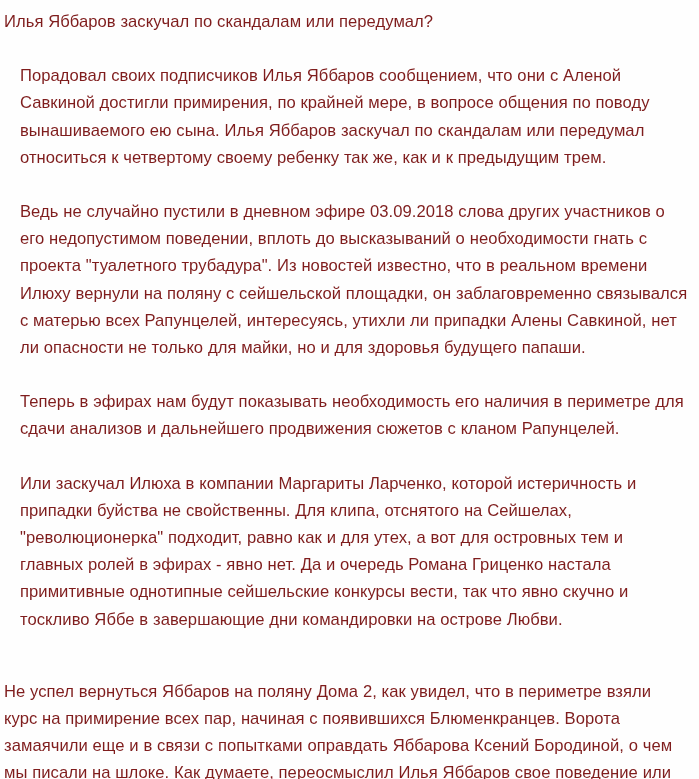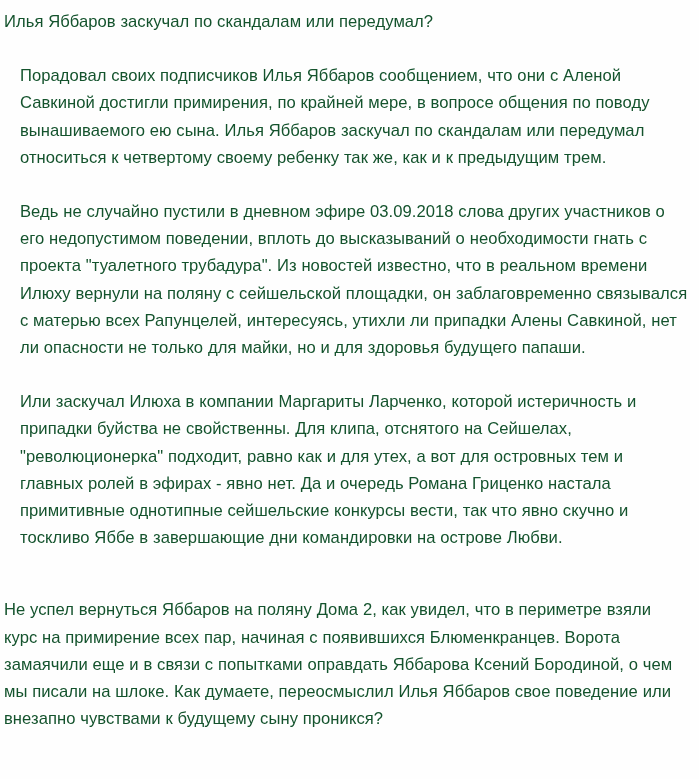--- a/index.html
+++ b/index.html
@@ -16,21 +16,21 @@
     overflow: hidden;
   }
   .article {
     box-sizing: border-box;
     width: 699px;
     padding: 8px 10px 0 4px;
   }
   .para {
     font-size: 16.6px;
     line-height: 27.2px;
-    color: #14532d;
+    color: #7f1d1d;
     letter-spacing: 0.05px;
     text-align: left;
     white-space: pre-wrap;
     word-spacing: 0.1px;
     margin: 0;
   }
   .para.gap-none   { margin-top: 0; }
   .para.gap-small  { margin-top: 27px; margin-left: 16px; }
   .para.gap-large  { margin-top: 45px; }
 </style>
@@ -38,18 +38,19 @@
 <body>
 
 <div class="article">
 
   <p class="para gap-none">Илья Яббаров заскучал по скандалам или передумал?</p>
 
   <p class="para gap-small">Порадовал своих подписчиков Илья Яббаров сообщением, что они с Аленой Савкиной достигли примирения, по крайней мере, в вопросе общения по поводу вынашиваемого ею сына. Илья Яббаров заскучал по скандалам или передумал относиться к четвертому своему ребенку так же, как и к предыдущим трем.</p>
 
   <p class="para gap-small">Ведь не случайно пустили в дневном эфире 03.09.2018 слова других участников о его недопустимом поведении, вплоть до высказываний о необходимости гнать с проекта "туалетного трубадура". Из новостей известно, что в реальном времени Илюху вернули на поляну с сейшельской площадки, он заблаговременно связывался с матерью всех Рапунцелей, интересуясь, утихли ли припадки Алены Савкиной, нет ли опасности не только для майки, но и для здоровья будущего папаши.</p>
 
+  <p class="para gap-small">Теперь в эфирах нам будут показывать необходимость его наличия в периметре для сдачи анализов и дальнейшего продвижения сюжетов с кланом Рапунцелей.</p>
 
   <p class="para gap-small">Или заскучал Илюха в компании Маргариты Ларченко, которой истеричность и припадки буйства не свойственны. Для клипа, отснятого на Сейшелах, "революционерка" подходит, равно как и для утех, а вот для островных тем и главных ролей в эфирах - явно нет. Да и очередь Романа Гриценко настала примитивные однотипные сейшельские конкурсы вести, так что явно скучно и тоскливо Яббе в завершающие дни командировки на острове Любви.</p>
 
   <p class="para gap-large">Не успел вернуться Яббаров на поляну Дома 2, как увидел, что в периметре взяли курс на примирение всех пар, начиная с появившихся Блюменкранцев. Ворота замаячили еще и в связи с попытками оправдать Яббарова Ксений Бородиной, о чем мы писали на шлоке. Как думаете, переосмыслил Илья Яббаров свое поведение или внезапно чувствами к будущему сыну проникся?</p>
 
 </div>
 
 </body></html>

